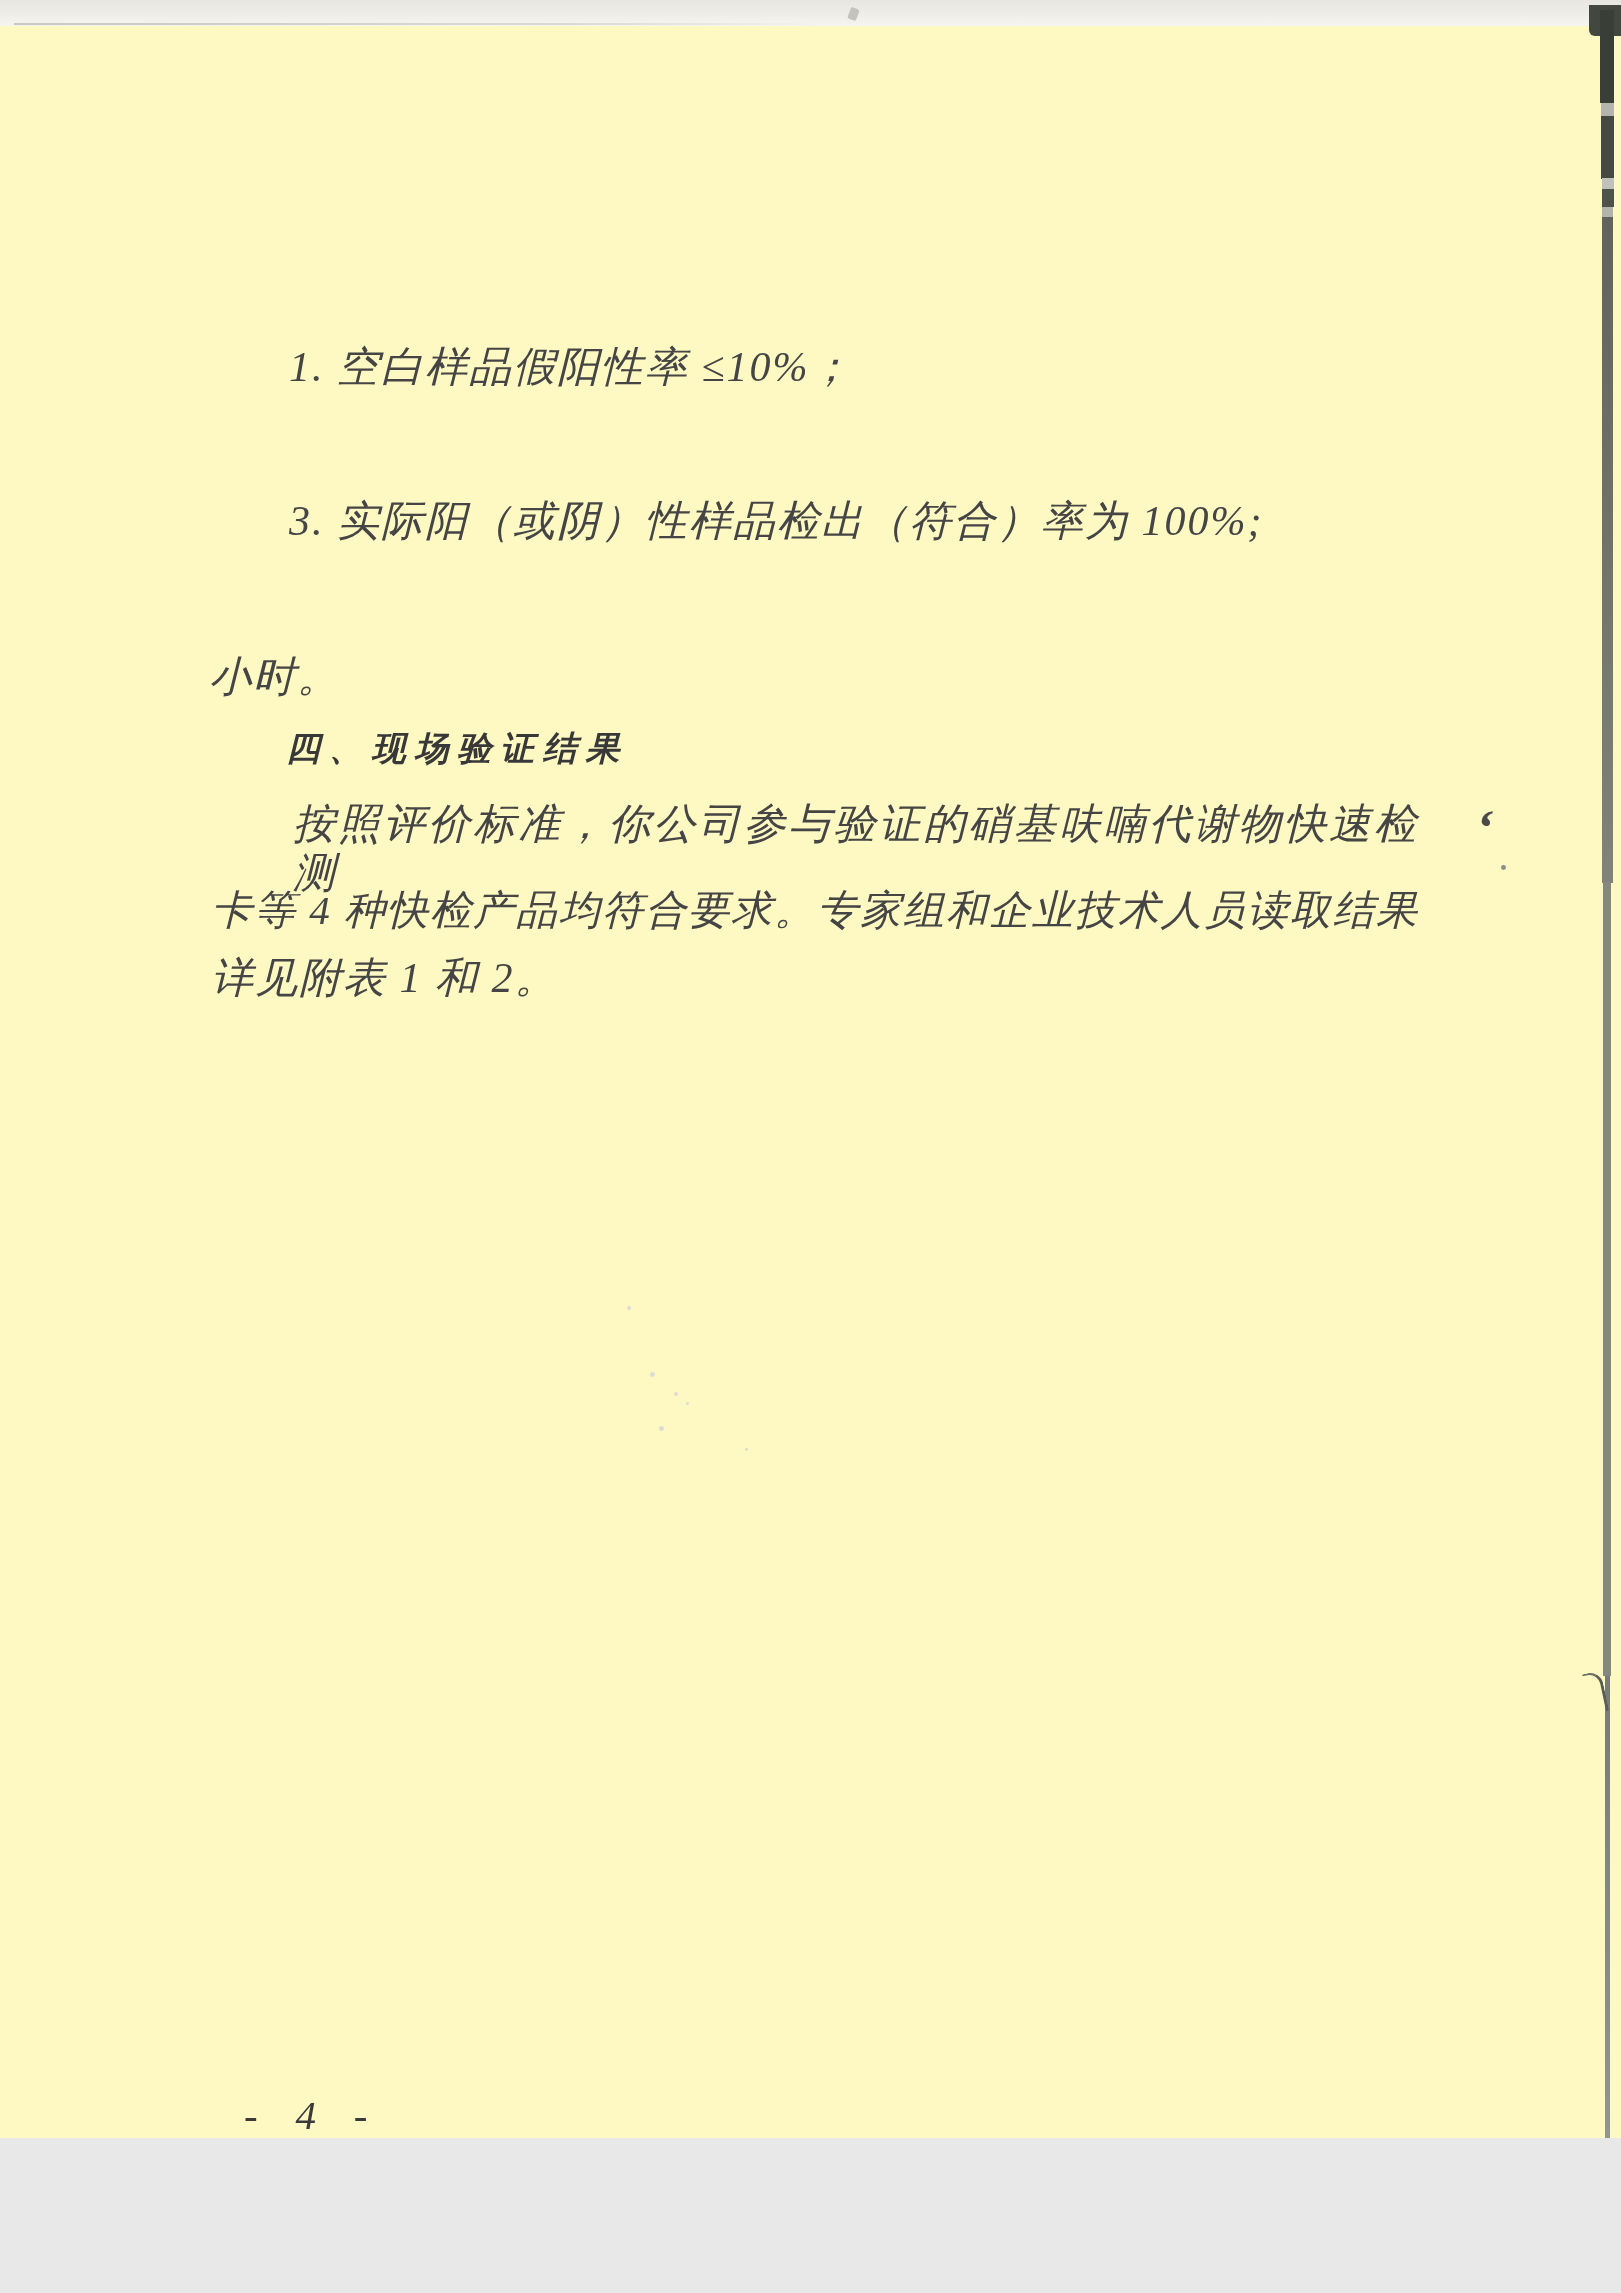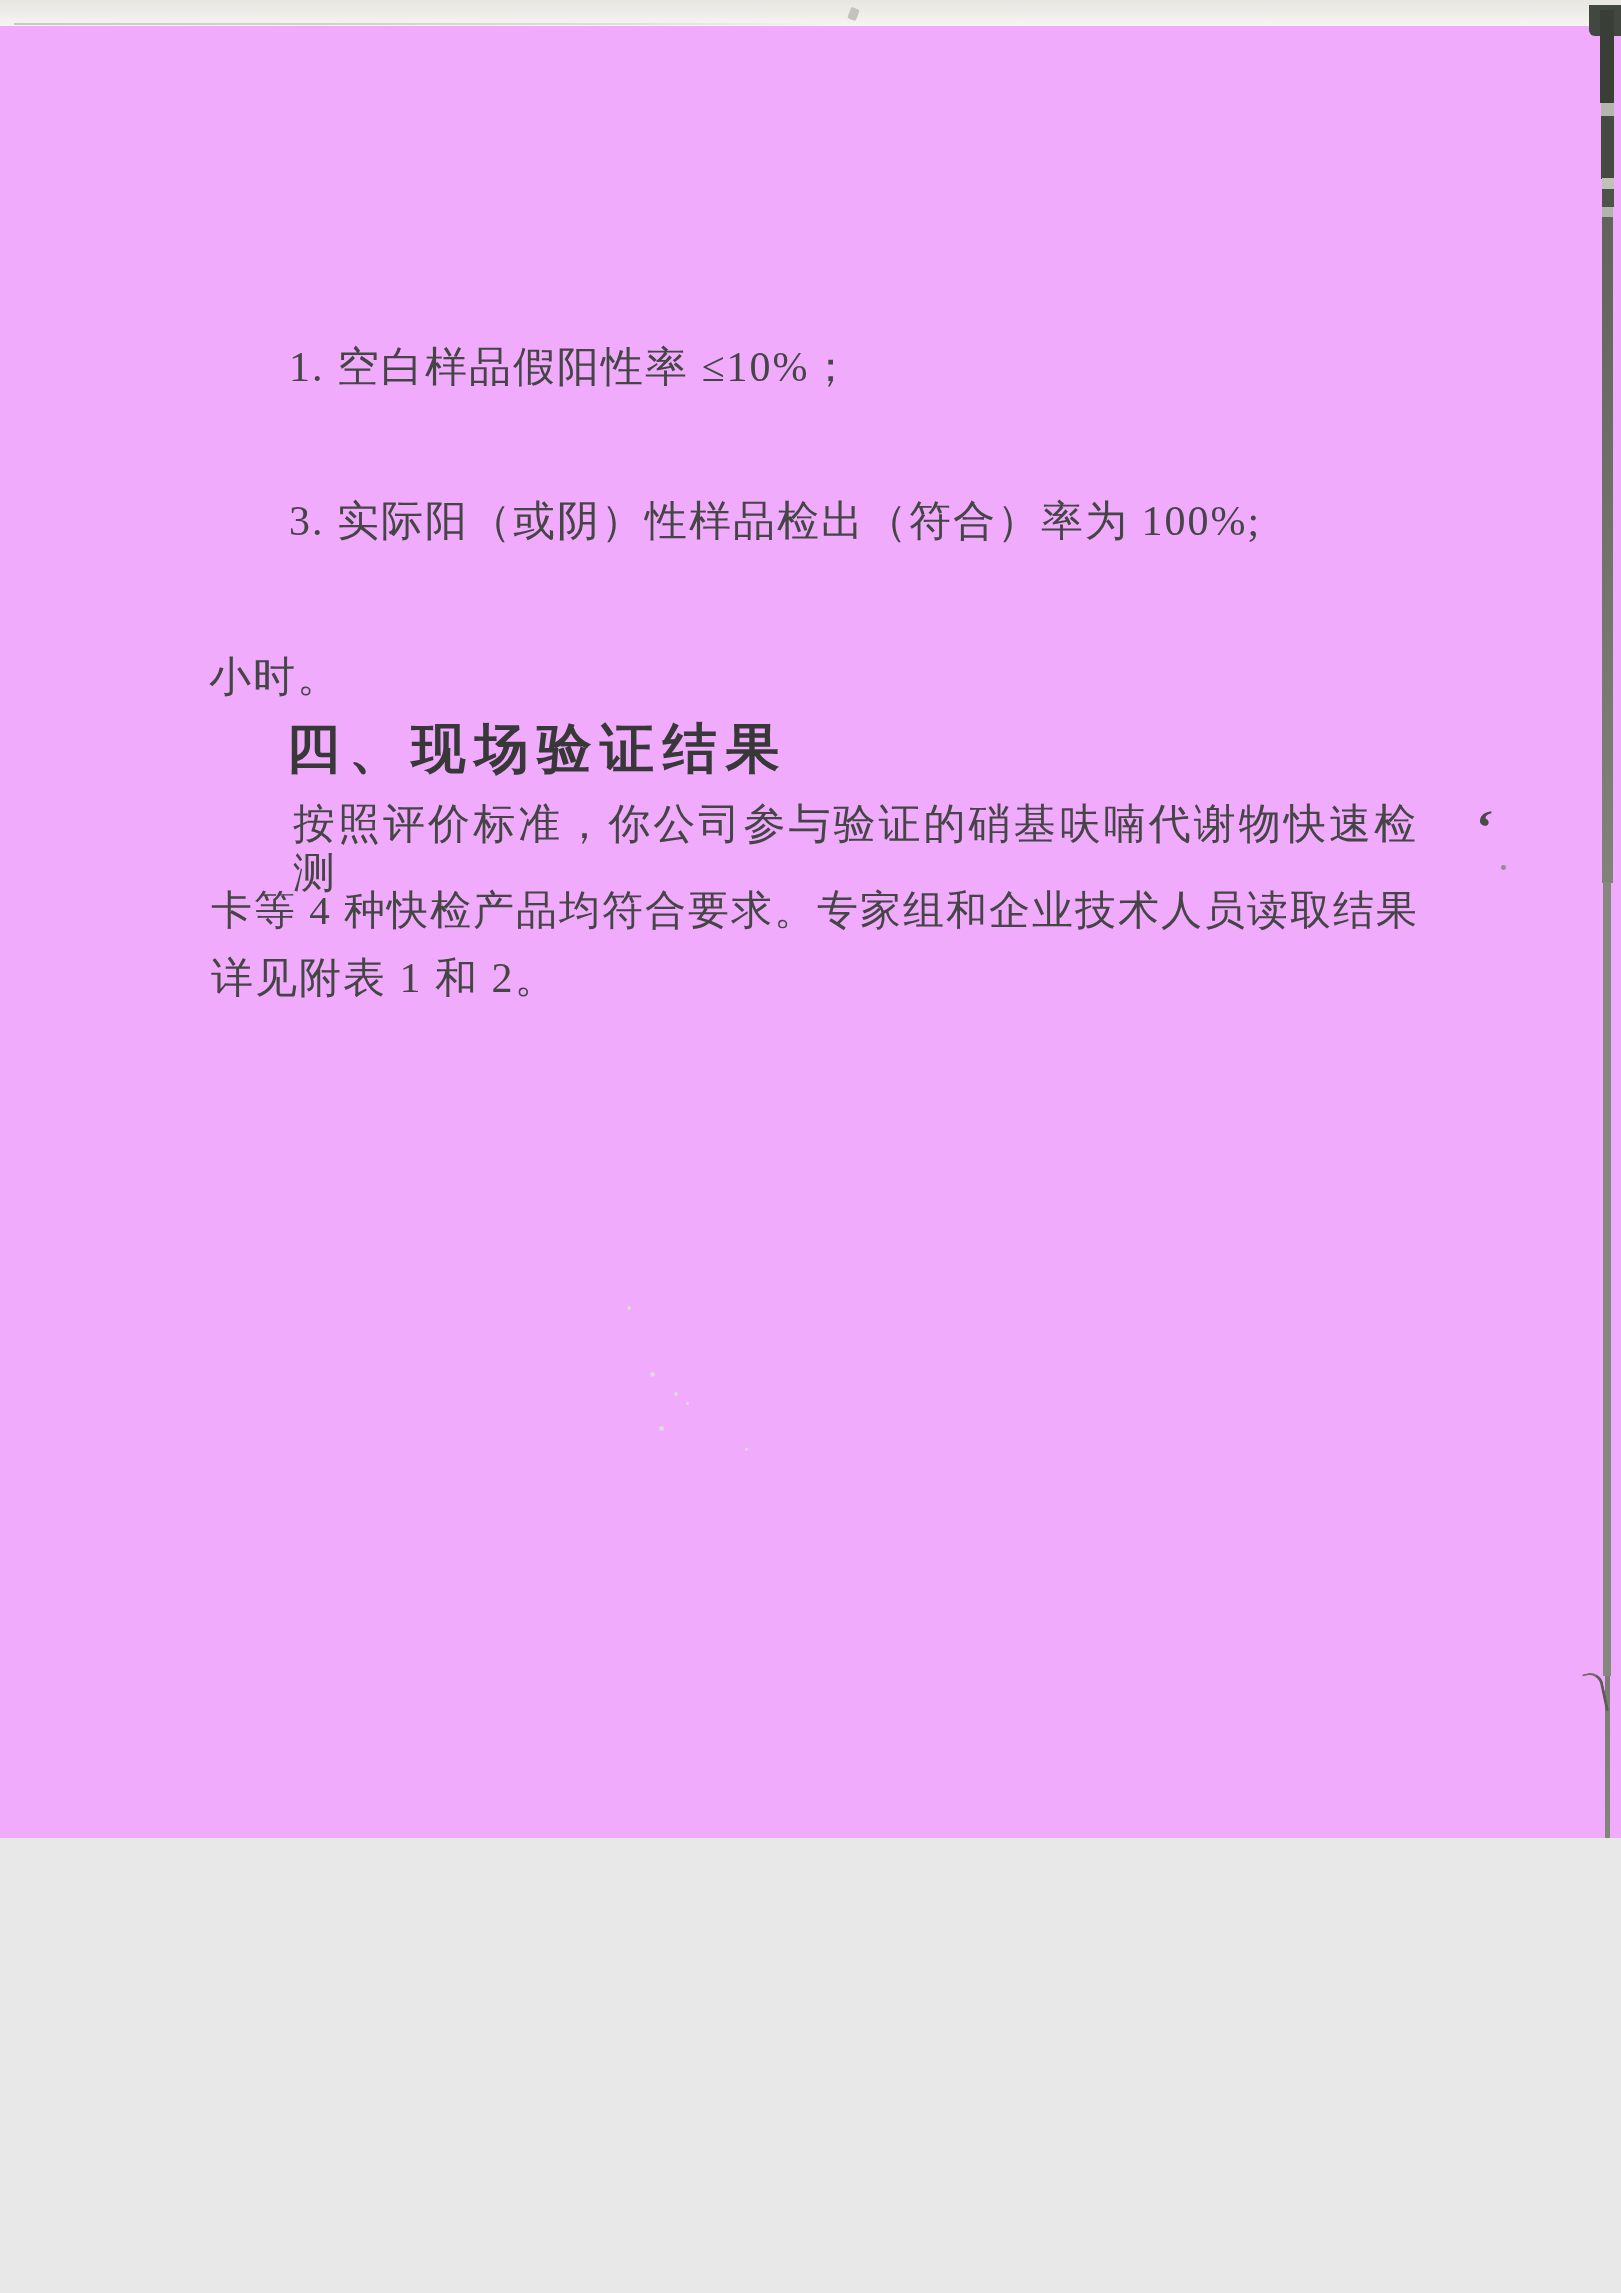--- a/index.html
+++ b/index.html
@@ -1,22 +1,23 @@
 <!DOCTYPE html>
 <html><head>
 <meta charset="utf-8">
 <style>
   html,body{margin:0;padding:0;background:#e8e8e8;}
   .page{
     position:relative;
-    width:1621px;height:1838px;
-    background:#f0abfc;
+    width:1621px;height:2138px;
+    background:#fef9c3;
     overflow:hidden;
     font-family:"Liberation Serif","DejaVu Serif",serif;
     color:#454545;
+    font-style:italic;
   }
   
   .top-band{
     position:absolute;left:0;top:0;width:1621px;height:25.5px;
     background:linear-gradient(#e7e6e1,#f5f4f0);
   }
   .top-band-line{
     position:absolute;left:13.7px;top:22.5px;width:814px;height:2.9px;
     background:linear-gradient(90deg,#c9c7c1,#dddbd5 70%,rgba(221,219,213,0));
   }
@@ -44,21 +45,21 @@
   
   .line{
     position:absolute;
     font-size:42px;line-height:49px;white-space:nowrap;
     letter-spacing:2px;
   }
   .fill{white-space:normal;text-align:justify;text-align-last:justify;}
   .heading{
     position:absolute;
     font-family:"Liberation Sans","DejaVu Sans",sans-serif;
-    font-weight:bold;font-size:54px;line-height:53px;
+    font-weight:bold;font-size:34px;line-height:53px;
     letter-spacing:8.8px;color:#383838;white-space:nowrap;
   }
   .page-number{
     position:absolute;left:244px;top:2091px;
     font-size:41px;letter-spacing:5.9px;word-spacing:15.7px;color:#3a3a3a;
   }
   
   .stray-comma{
     position:absolute;left:1475px;top:802px;
     font-size:51px;font-weight:bold;color:#4a4a4a;

